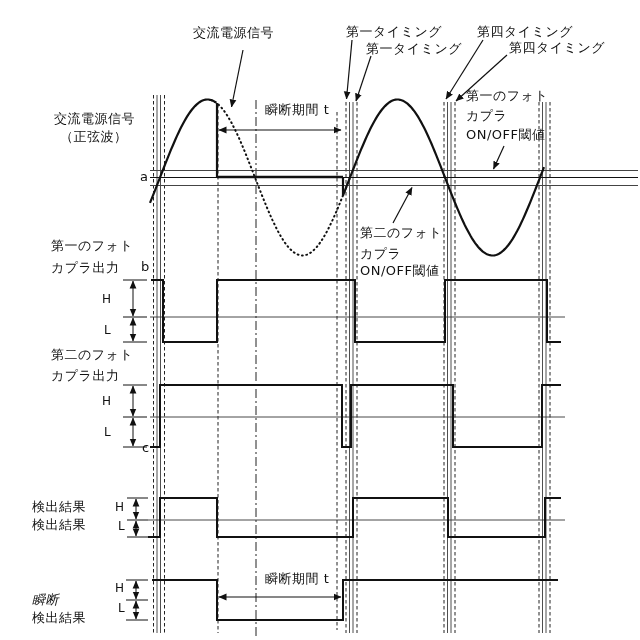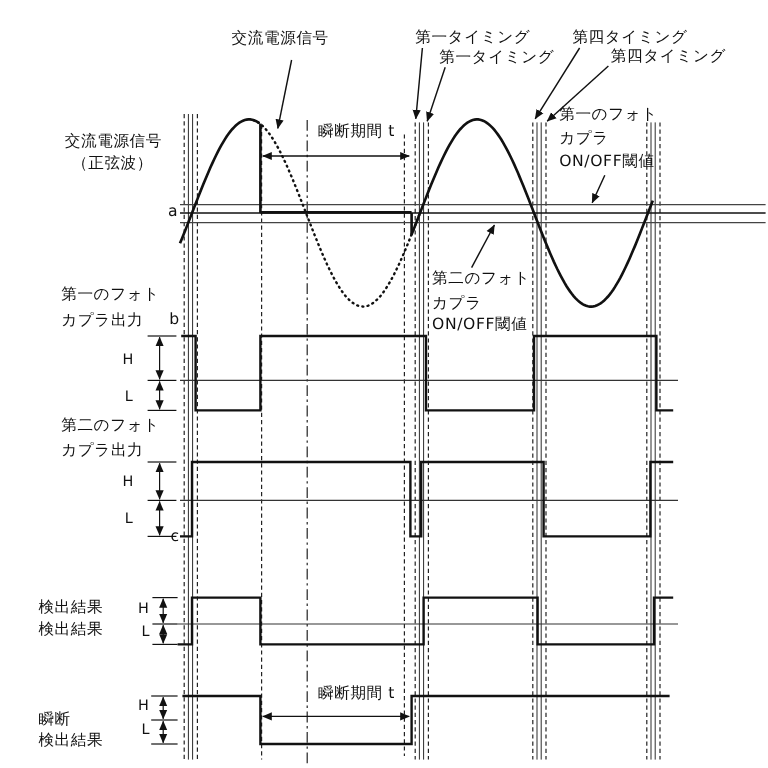--- a/index.html
+++ b/index.html
@@ -111,21 +111,21 @@
 
   <div class="lbl" style="left:51px;top:238px;">第一のフォト</div>
   <div class="lbl" style="left:51px;top:260px;">カプラ出力</div>
 
   <div class="lbl" style="left:51px;top:347px;">第二のフォト</div>
   <div class="lbl" style="left:51px;top:368px;">カプラ出力</div>
 
   <div class="lbl" style="left:32px;top:499px;">検出結果</div>
   <div class="lbl" style="left:32px;top:517px;">検出結果</div>
 
-  <div class="lbl" style="left:32px;top:592px;">瞬断</div>
+  <div class="lbl" style="left:32px;top:592px;font-style:italic;">瞬断</div>
   <div class="lbl" style="left:32px;top:610px;">検出結果</div>
 
   <div class="lbl" style="left:265px;top:571px;">瞬断期間 t</div>
 
   <div class="lbl abc" style="left:140px;top:170px;">a</div>
   <div class="lbl abc" style="left:141px;top:260px;">b</div>
   <div class="lbl abc" style="left:142px;top:441px;">c</div>
 
   <div class="lbl sm" style="left:102px;top:293px;">H</div>
   <div class="lbl sm" style="left:104px;top:324px;">L</div>

